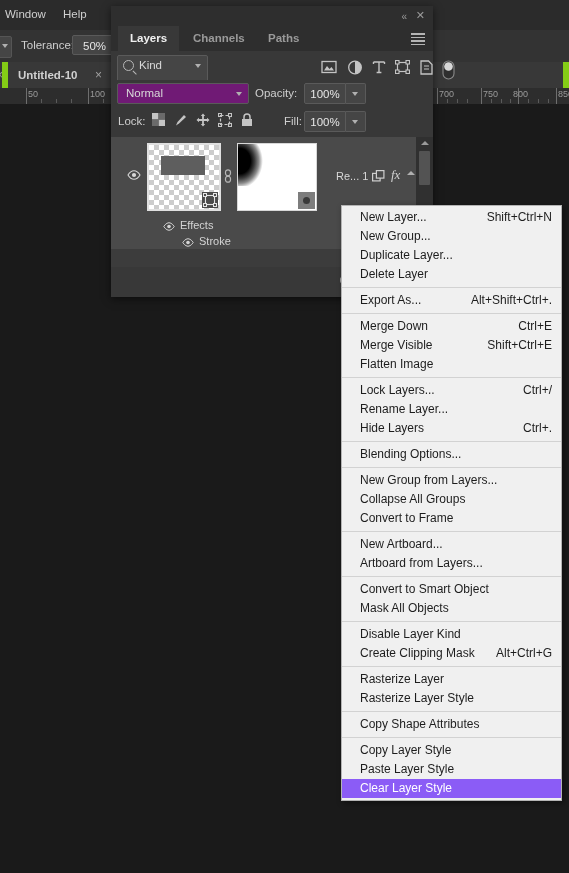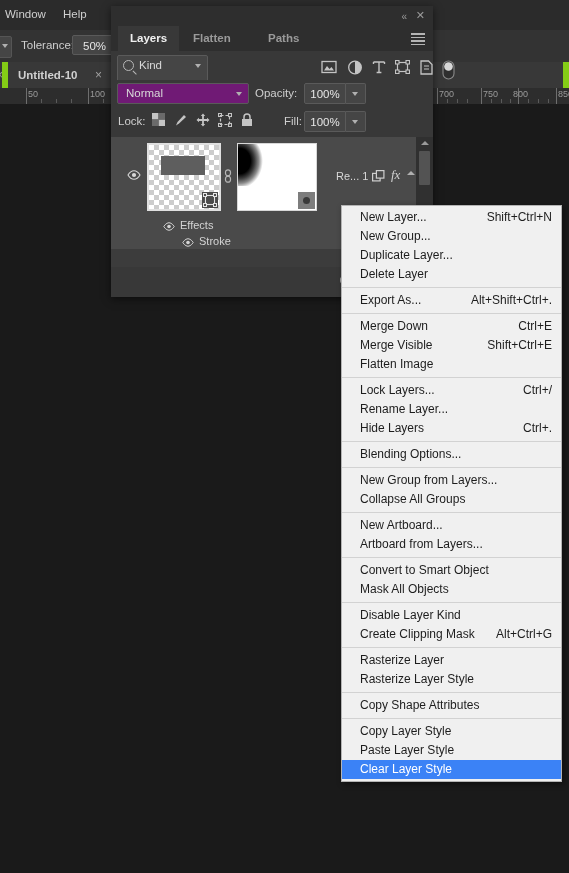--- a/index.html
+++ b/index.html
@@ -597,21 +597,21 @@
 
 <div id="layers-panel">
 
   <div id="panel-titlebar">
     <div id="panel-collapse-icon">«</div>
     <div id="panel-close-icon">✕</div>
   </div>
 
   <div id="panel-tabs">
     <div class="ptab active" id="ptab-layers">Layers</div>
-    <div class="ptab inactive" id="ptab-channels">Flatten</div>
+    <div class="ptab inactive" id="ptab-channels">Channels</div>
     <div class="ptab inactive" id="ptab-paths">Paths</div>
     <div id="panel-menu-icon">
         <i></i>
         <i></i>
         <i></i>
         <i></i>
       </div>
   </div>
 
   <div id="filter-row">
@@ -859,20 +859,23 @@
     <div class="menu-item">
       <span class="mlabel">Blending Options...</span>
     </div>
     <div class="menu-sep"></div>
     <div class="menu-item">
       <span class="mlabel">New Group from Layers...</span>
     </div>
     <div class="menu-item">
       <span class="mlabel">Collapse All Groups</span>
     </div>
+    <div class="menu-item">
+      <span class="mlabel">Convert to Frame</span>
+    </div>
     <div class="menu-sep"></div>
     <div class="menu-item">
       <span class="mlabel">New Artboard...</span>
     </div>
     <div class="menu-item">
       <span class="mlabel">Artboard from Layers...</span>
     </div>
     <div class="menu-sep"></div>
     <div class="menu-item">
       <span class="mlabel">Convert to Smart Object</span>
@@ -899,16 +902,16 @@
     <div class="menu-item">
       <span class="mlabel">Copy Shape Attributes</span>
     </div>
     <div class="menu-sep"></div>
     <div class="menu-item">
       <span class="mlabel">Copy Layer Style</span>
     </div>
     <div class="menu-item">
       <span class="mlabel">Paste Layer Style</span>
     </div>
-    <div class="menu-item selected" style="background: #3b82f6; padding-left: 17px;">
+    <div class="menu-item selected" style="background: #8b5cf6; padding-left: 17px;">
       <span class="mlabel">Clear Layer Style</span>
     </div>
   </div>
 
 </body></html>

